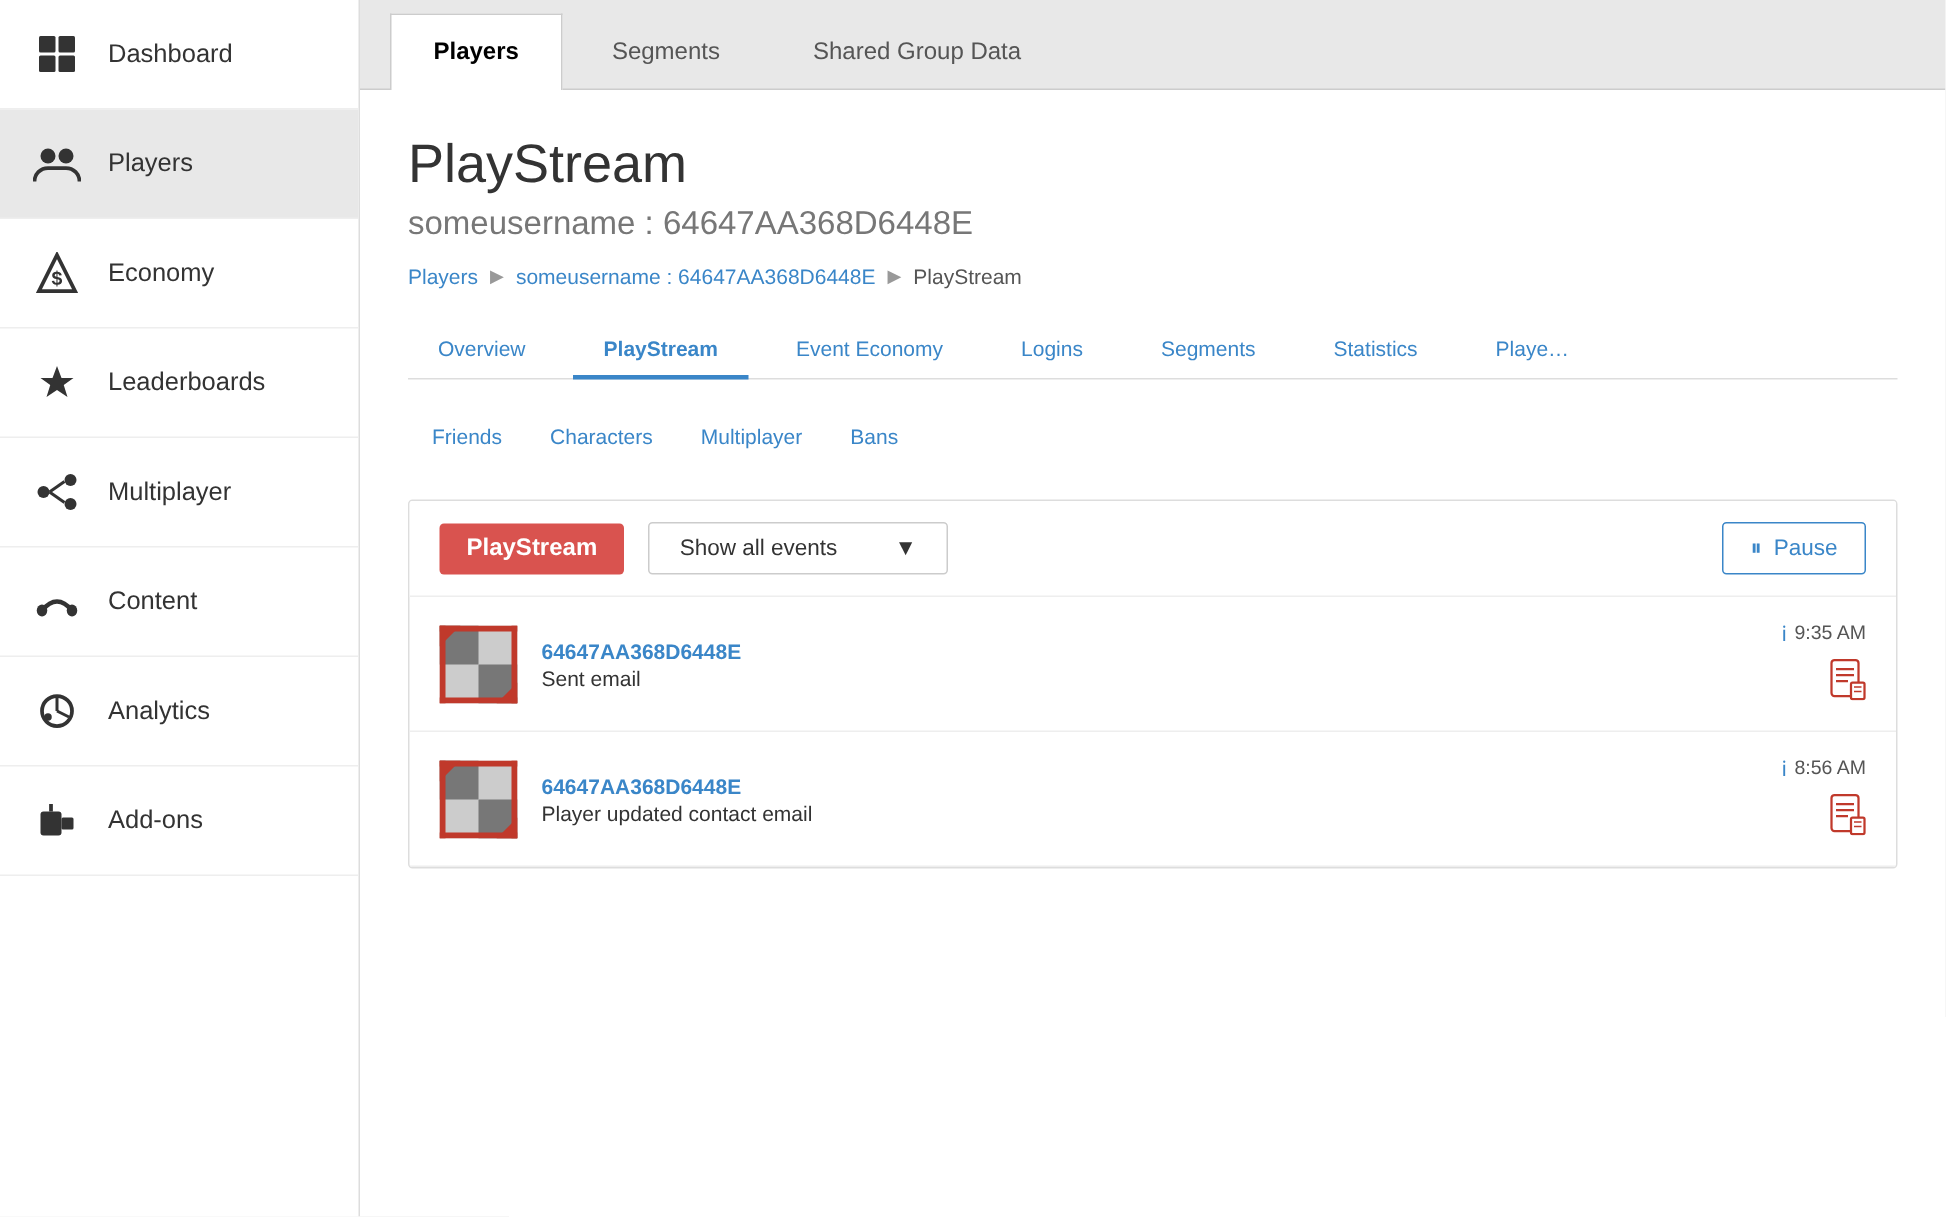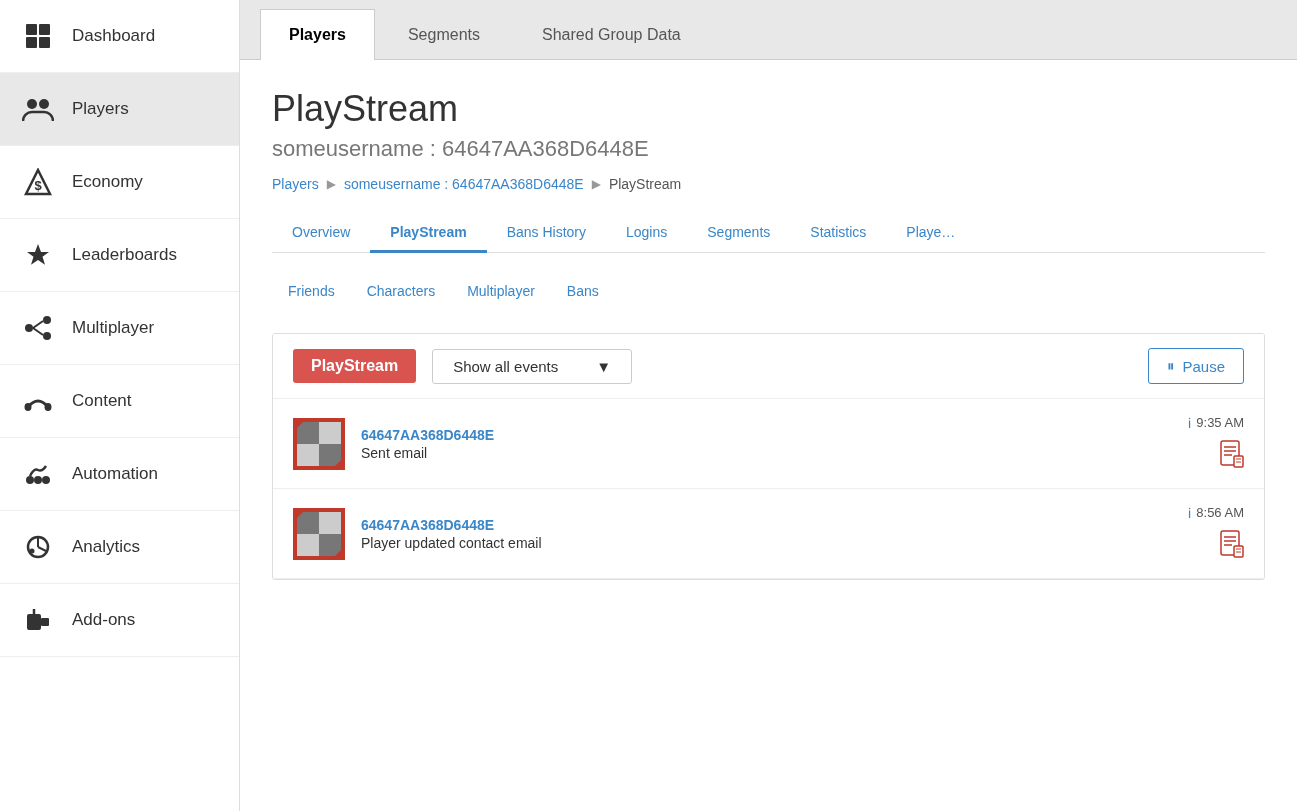--- a/index.html
+++ b/index.html
@@ -121,21 +121,21 @@
       color: #555;
     }
 
     
     .sub-tabs {
       display: flex;
       align-items: flex-end;
       border-bottom: 1px solid #ddd;
       margin-bottom: 24px;
       flex-wrap: wrap;
-      gap: 0;
+      gap: 12px;
     }
     .sub-tab {
       padding: 10px 20px;
       font-size: 14px;
       color: #3a86c8;
       cursor: pointer;
       border-bottom: 3px solid transparent;
       margin-bottom: -1px;
     }
     .sub-tab.active {
@@ -317,31 +317,20 @@
         <path d="M4 20 Q14 8 24 20" stroke="#333" stroke-width="3" fill="none"></path>
         <ellipse cx="4" cy="20" rx="3.5" ry="4" fill="#333"></ellipse>
         <ellipse cx="24" cy="20" rx="3.5" ry="4" fill="#333"></ellipse>
       </svg>
     </span>
     <span>Content</span>
   </div>
   <div class="sidebar-item">
     <span class="sidebar-icon">
       <svg width="28" height="28" viewBox="0 0 28 28" fill="none">
-        <circle cx="6" cy="20" r="4" fill="#333"></circle>
-        <circle cx="14" cy="20" r="4" fill="#333"></circle>
-        <circle cx="22" cy="20" r="4" fill="#333"></circle>
-        <path d="M6 16 Q10 8 14 10 Q18 12 22 6" stroke="#333" stroke-width="2.5" fill="none"></path>
-      </svg>
-    </span>
-    <span>Automation</span>
-  </div>
-  <div class="sidebar-item">
-    <span class="sidebar-icon">
-      <svg width="28" height="28" viewBox="0 0 28 28" fill="none">
         <circle cx="14" cy="14" r="10" stroke="#333" stroke-width="2.5" fill="none"></circle>
         <path d="M14 14 L14 4" stroke="#333" stroke-width="2" fill="none"></path>
         <path d="M14 14 L22 18" stroke="#333" stroke-width="2" fill="none"></path>
         <circle cx="8" cy="18" r="2.5" fill="#333"></circle>
       </svg>
     </span>
     <span>Analytics</span>
   </div>
   <div class="sidebar-item">
     <span class="sidebar-icon">
@@ -371,21 +360,21 @@
       <a>Players</a>
       <span class="sep">▶</span>
       <a>someusername : 64647AA368D6448E</a>
       <span class="sep">▶</span>
       <span class="current">PlayStream</span>
     </div>
 
     <div class="sub-tabs">
       <div class="sub-tab">Overview</div>
       <div class="sub-tab active">PlayStream</div>
-      <div class="sub-tab">Bans History</div>
+      <div class="sub-tab">Event Economy</div>
       <div class="sub-tab">Logins</div>
       <div class="sub-tab">Segments</div>
       <div class="sub-tab">Statistics</div>
       <div class="sub-tab">Playe…</div>
     </div>
 
     <div class="sub-tabs-row2">
       <div class="sub-tab2">Friends</div>
       <div class="sub-tab2">Characters</div>
       <div class="sub-tab2">Multiplayer</div>

